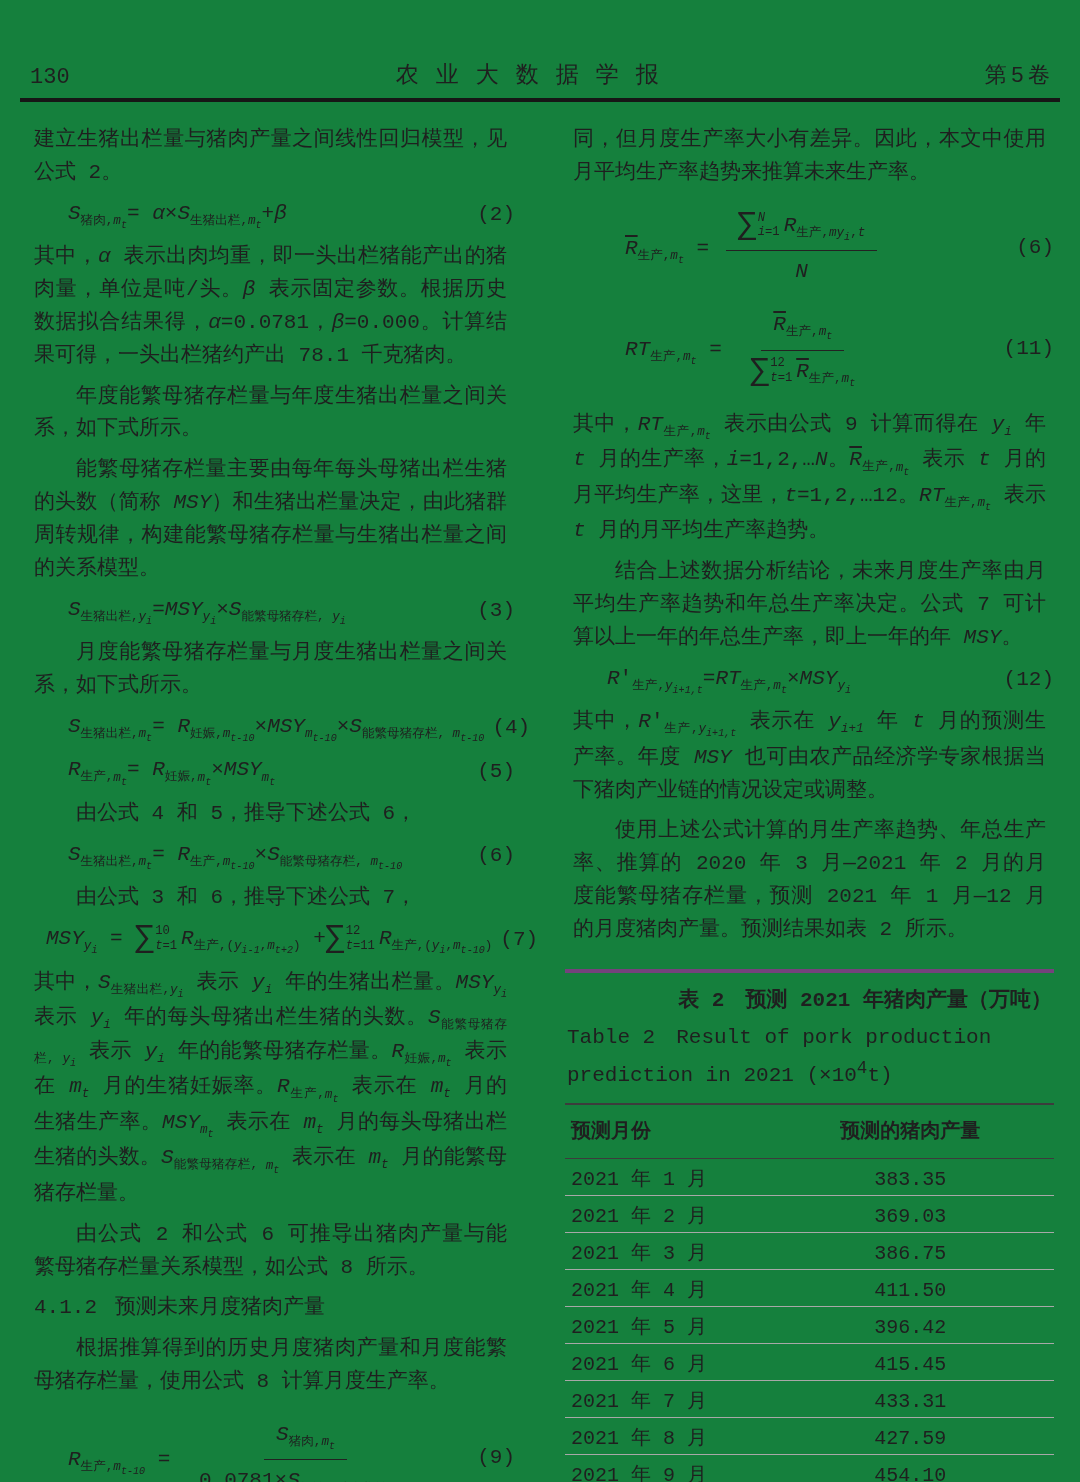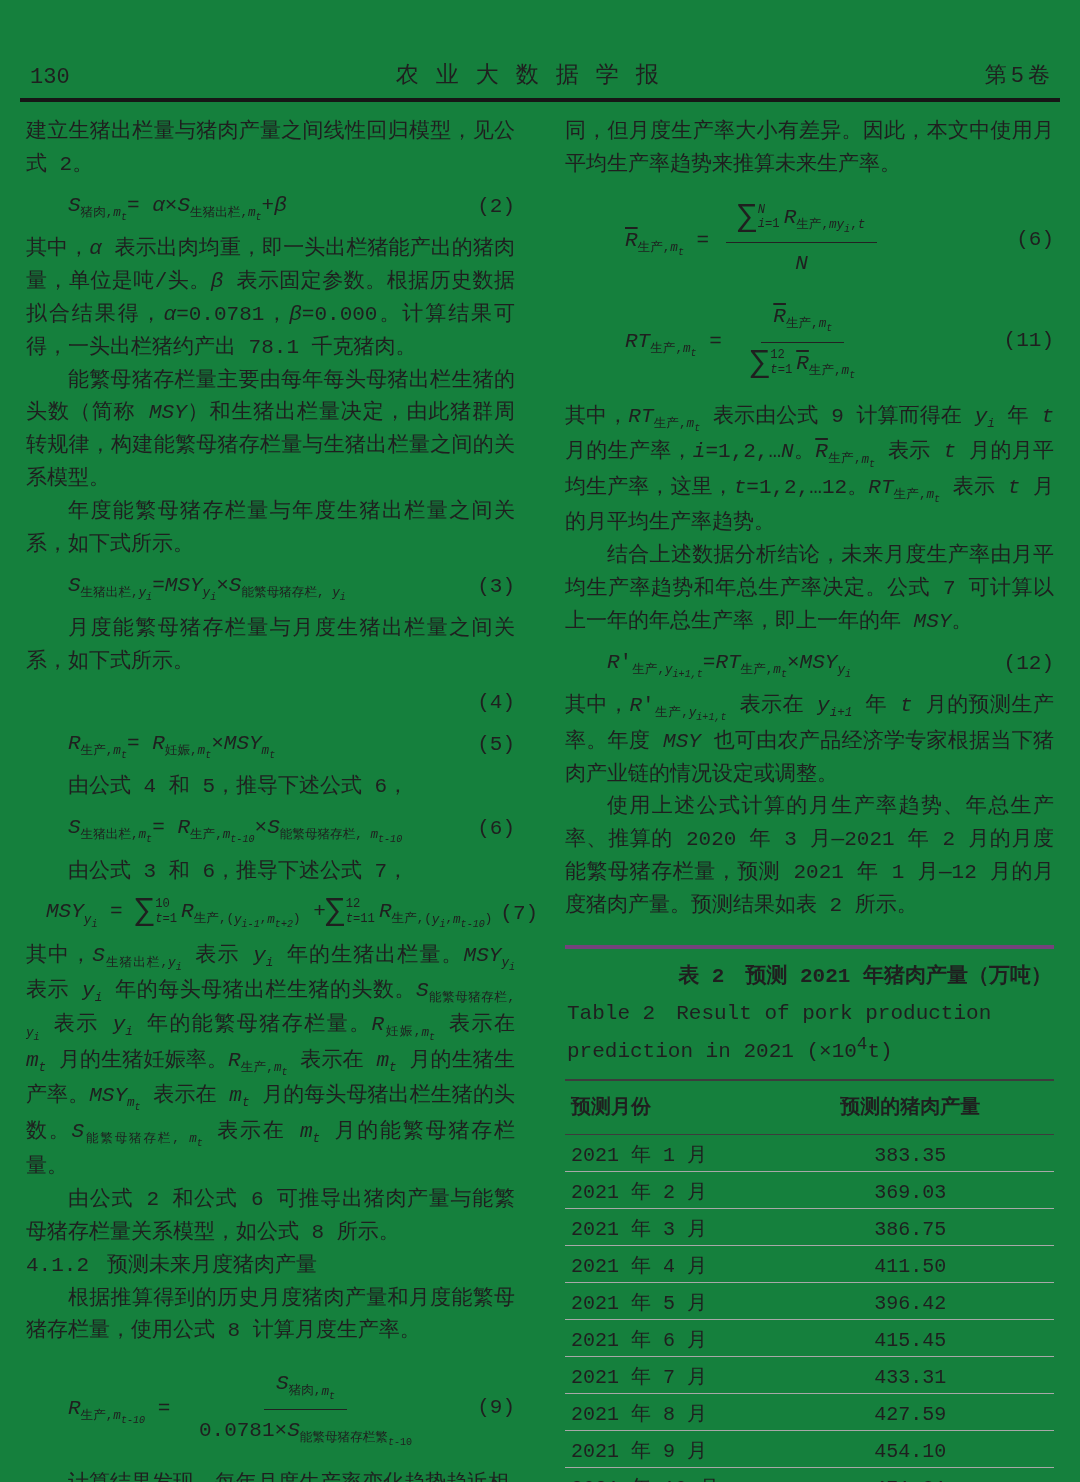--- a/index.html
+++ b/index.html
@@ -13,21 +13,21 @@
   .page-header{
     display:flex;justify-content:space-between;align-items:flex-end;
     padding:12px 26px 4px 30px;font-size:22px;
   }
   .journal-title{letter-spacing:17px;padding-left:17px;font-size:23px;margin-top:36px;}
   .volume{letter-spacing:4px;margin-top:48px;}
   .header-rule{border-top:4px solid #161616;margin:4px 20px 0;}
   
   .columns{display:flex;gap:50px;padding:14px 26px 0;}
   .col{flex:1;min-width:0;font-size:21px;line-height:1.565;text-align:justify;}
-  .col p{margin:0;}
+  .col p{margin:8px;}
   p.indent{text-indent:2em;}
   
   .formula{display:flex;align-items:center;margin:8px 0;padding-left:42px;}
   .formula .f-body{white-space:nowrap;}
   .formula .eq{margin-left:auto;padding-left:8px;}
   .f-big{margin:18px 0;}
   sub{font-size:0.60em;}
   sub sub{font-size:0.80em;}
   x-fr{display:inline-flex;flex-direction:column;align-items:center;vertical-align:middle;margin:0 4px;text-align:center;}
   x-fn{display:block;border-bottom:1.5px solid #222;padding:2px 12px 5px;}
@@ -65,31 +65,32 @@
 
     <div class="col">
       <p>建立生猪出栏量与猪肉产量之间线性回归模型，见公式 2。</p>
 
       <div class="formula">
         <span class="f-body"><i>S</i><sub>猪肉,<i>m<sub>t</sub></i></sub>= <i>α</i>×<i>S</i><sub>生猪出栏,<i>m<sub>t</sub></i></sub>+<i>β</i></span>
         <span class="eq">(2)</span>
       </div>
 
       <p>其中，<i>α</i> 表示出肉均重，即一头出栏猪能产出的猪肉量，单位是吨/头。<i>β</i> 表示固定参数。根据历史数据拟合结果得，<i>α</i>=0.0781，<i>β</i>=0.000。计算结果可得，一头出栏猪约产出 78.1 千克猪肉。</p>
+      <p class="indent">年度能繁母猪存栏量与年度生猪出栏量之间关系，如下式所示。</p>
       <p class="indent">能繁母猪存栏量主要由每年每头母猪出栏生猪的头数（简称 <i>MSY</i>）和生猪出栏量决定，由此猪群周转规律，构建能繁母猪存栏量与生猪出栏量之间的关系模型。</p>
-      <p class="indent">年度能繁母猪存栏量与年度生猪出栏量之间关系，如下式所示。</p>
 
       <div class="formula">
         <span class="f-body"><i>S</i><sub>生猪出栏,<i>y<sub>i</sub></i></sub>=<i>MSY</i><sub><i>y<sub>i</sub></i></sub>×<i>S</i><sub>能繁母猪存栏, <i>y<sub>i</sub></i></sub></span>
         <span class="eq">(3)</span>
       </div>
 
       <p class="indent">月度能繁母猪存栏量与月度生猪出栏量之间关系，如下式所示。</p>
 
       <div class="formula">
+        <span class="f-body"><i>S</i><sub>生猪出栏,<i>m<sub>t</sub></i></sub>= <i>R</i><sub>妊娠,<i>m<sub>t-10</sub></i></sub>×<i>MSY</i><sub><i>m<sub>t-10</sub></i></sub>×<i>S</i><sub>能繁母猪存栏, <i>m<sub>t-10</sub></i></sub></span>
         <span class="eq">(4)</span>
       </div>
       <div class="formula">
         <span class="f-body"><i>R</i><sub>生产,<i>m<sub>t</sub></i></sub>= <i>R</i><sub>妊娠,<i>m<sub>t</sub></i></sub>×<i>MSY</i><sub><i>m<sub>t</sub></i></sub></span>
         <span class="eq">(5)</span>
       </div>
 
       <p class="indent">由公式 4 和 5，推导下述公式 6，</p>
 
       <div class="formula">

